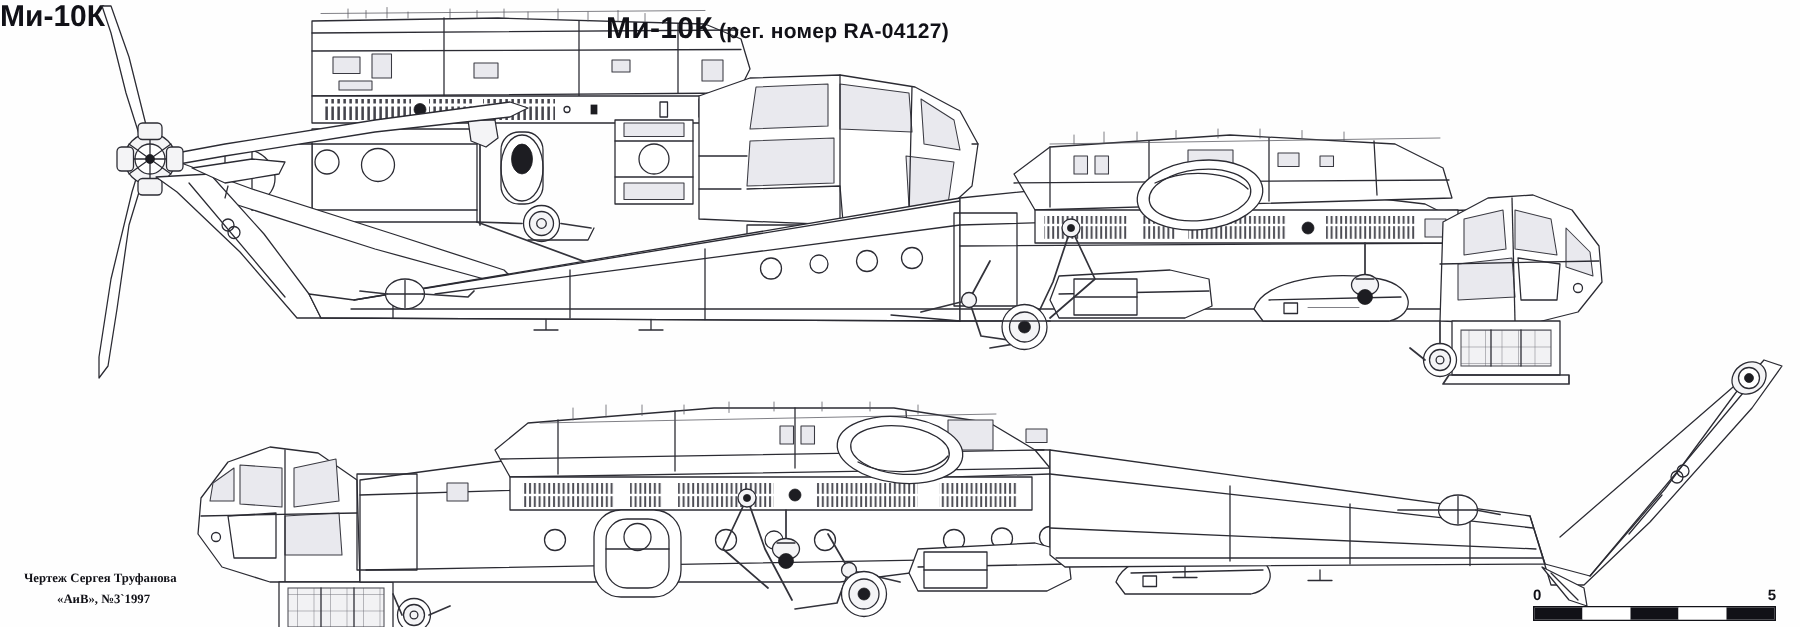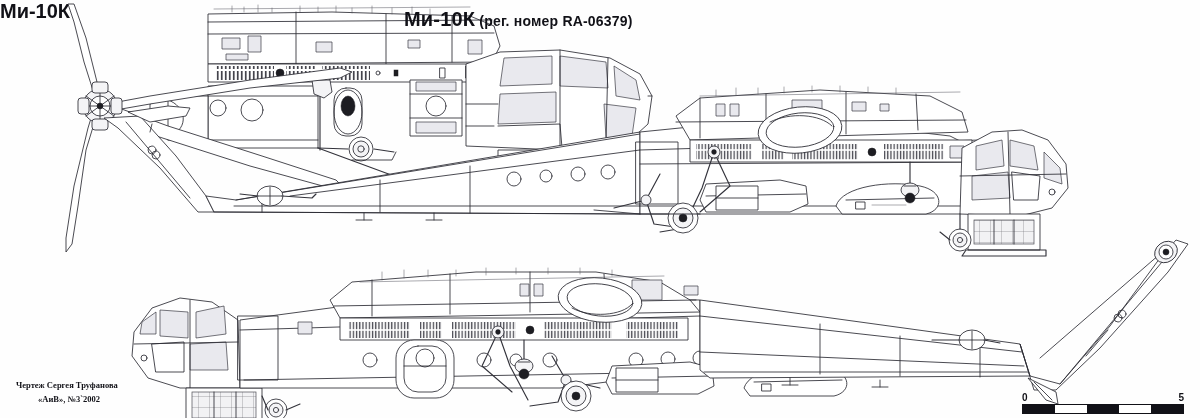--- a/index.html
+++ b/index.html
@@ -458,28 +458,28 @@
         <circle class="fillw" cx="1166" cy="252" r="7"></circle>
         <circle class="dk" cx="1166" cy="252" r="3"></circle>
       </g>
       <path class="fillw" d="M1028 378 L1046 400 L1058 404 L1056 392 Z"></path>
       <path class="ln" d="M1034 382 L1052 400"></path>
     </g>
 
   </svg>
 
   <div class="title" id="t-main">
-    <span>Ми-10К</span><span class="sub"> (рег. номер RA-06379)</span>
+    <span>Ми-10К</span><span class="sub"> (рег. номер RA-04127)</span>
   </div>
 
   <div id="t-lower">Ми-10К</div>
 
   <div class="credit">
     <span>Чертеж  Сергея Труфанова</span>
-    <span class="l2">«АиВ», №3`2002</span>
+    <span class="l2">«АиВ», №3`1997</span>
   </div>
 
   <div class="scalewrap">
     <div class="nums">
       <span class="n0">0</span>
       <span class="n5">5</span>
     </div>
     <div class="bar">
       <i class="b"></i>
       <i class="w"></i>

